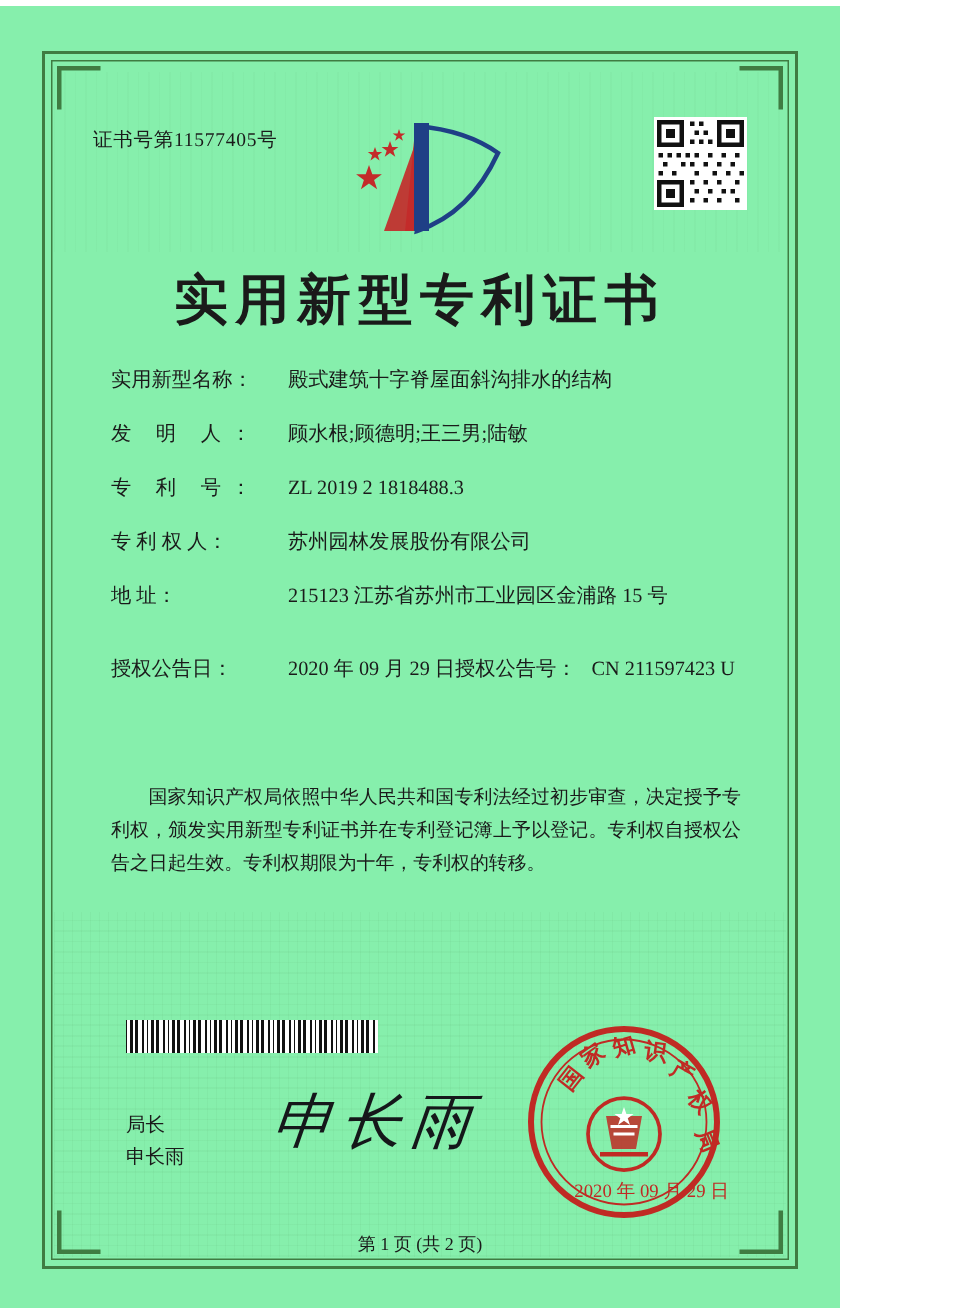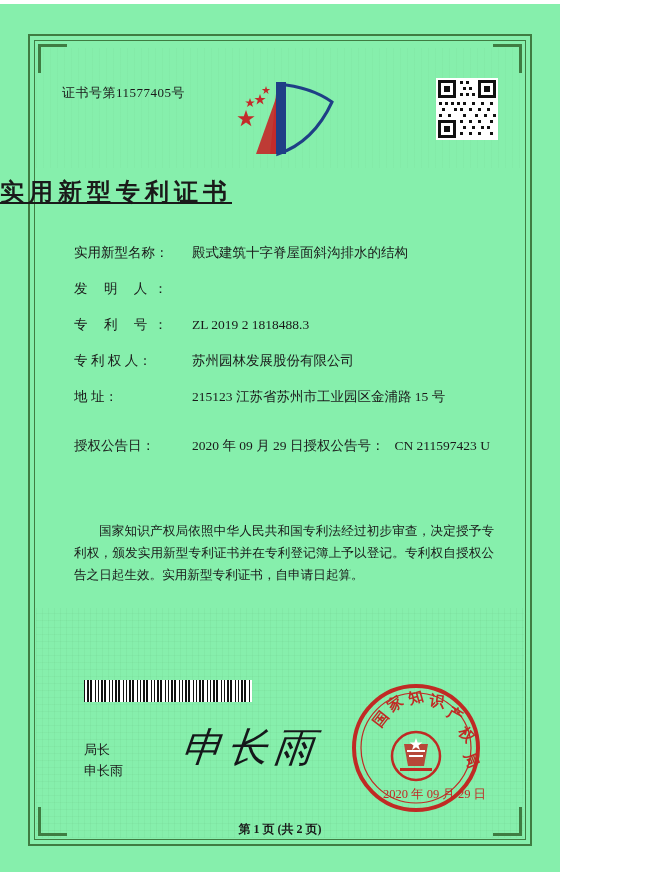--- a/index.html
+++ b/index.html
@@ -92,26 +92,25 @@
     right: 62px;
     top: 74px;
     width: 62px;
     height: 62px;
   }
 
   .title {
     position: absolute;
     left: 0; right: 0;
     top: 172px;
-    text-align: left;
-    font-size: 24px;
+    text-align: center;
+    font-size: 36px;
     font-weight: bold;
     letter-spacing: 5px;
     font-family: "DejaVu Serif", "Liberation Serif", serif;
-    text-decoration: underline;
   }
 
   
   .fields {
     position: absolute;
     left: 74px;
     right: 64px;
     top: 240px;
   }
   .frow {
@@ -206,21 +205,20 @@
     white-space: nowrap;
   }
 
   
   .footer {
     position: absolute;
     left: 0; right: 0;
     bottom: 38px;
     text-align: center;
     font-size: 12px;
-    font-weight: bold;
   }
 </style>
 </head>
 <body>
 
 <div class="page">
 
   <div class="border-outer"></div>
   <div class="border-inner"></div>
   <div class="corner tl"></div>
@@ -311,20 +309,21 @@
 
   <div class="fields">
 
     <div class="frow">
       <span class="flabel">实用新型名称：</span>
       <span class="fvalue">殿式建筑十字脊屋面斜沟排水的结构</span>
     </div>
 
     <div class="frow">
       <span class="flabel sp">发  明  人：</span>
+      <span class="fvalue">顾水根;顾德明;王三男;陆敏</span>
     </div>
 
     <div class="frow">
       <span class="flabel sp">专  利  号：</span>
       <span class="fvalue">ZL 2019 2 1818488.3</span>
     </div>
 
 
     <div class="frow">
       <span class="flabel">专 利 权 人：</span>
@@ -338,21 +337,21 @@
 
     <div class="frow dual">
       <span class="flabel">授权公告日：</span>
       <span class="fvalue">2020 年 09 月 29 日</span>
       <span class="flabel2">授权公告号：</span>
       <span class="fvalue2">CN 211597423 U</span>
     </div>
 
   </div>
 
-  <div class="para p1">国家知识产权局依照中华人民共和国专利法经过初步审查，决定授予专利权，颁发实用新型专利证书并在专利登记簿上予以登记。专利权自授权公告之日起生效。实用新型专利证书，自申请日起算。</div>
+  <div class="para p1">国家知识产权局依照中华人民共和国专利法经过初步审查，决定授予专利权，颁发实用新型专利证书并在专利登记簿上予以登记。专利权自授权公告之日起生效。专利权期限为十年，专利权的转移。</div>
 
   <div class="barcode"></div>
 
   <div class="sig-label">
     <div>局长</div>
     <div>申长雨</div>
   </div>
   <div class="sig-hand">申长雨</div>
 
   <div class="seal">

